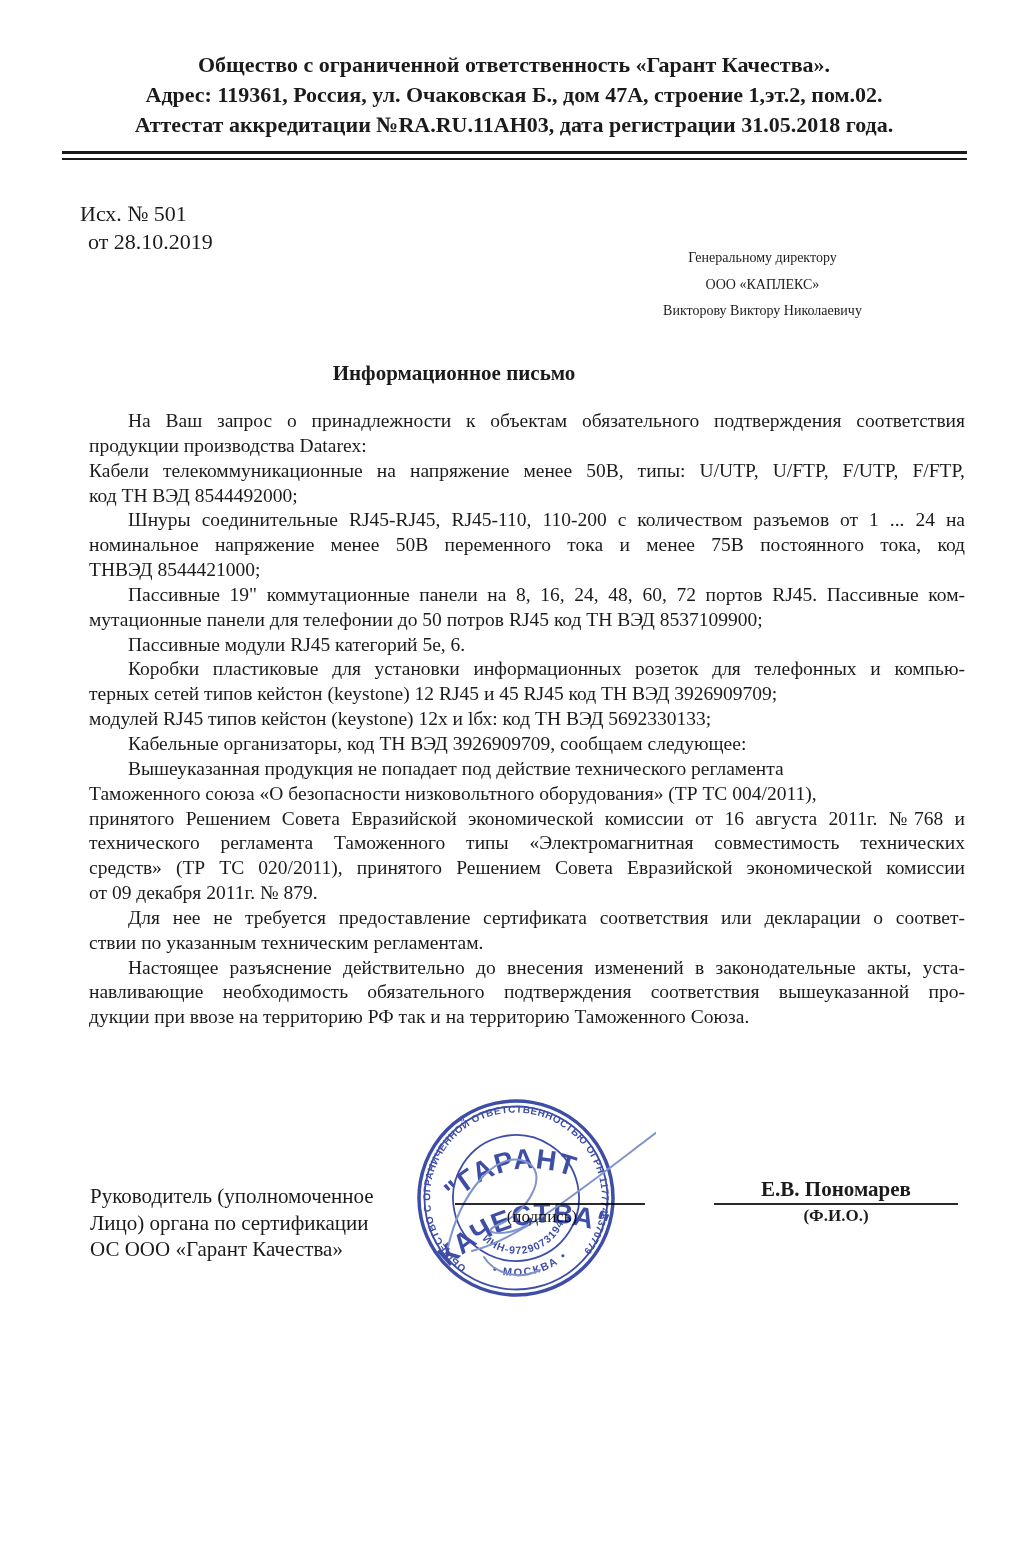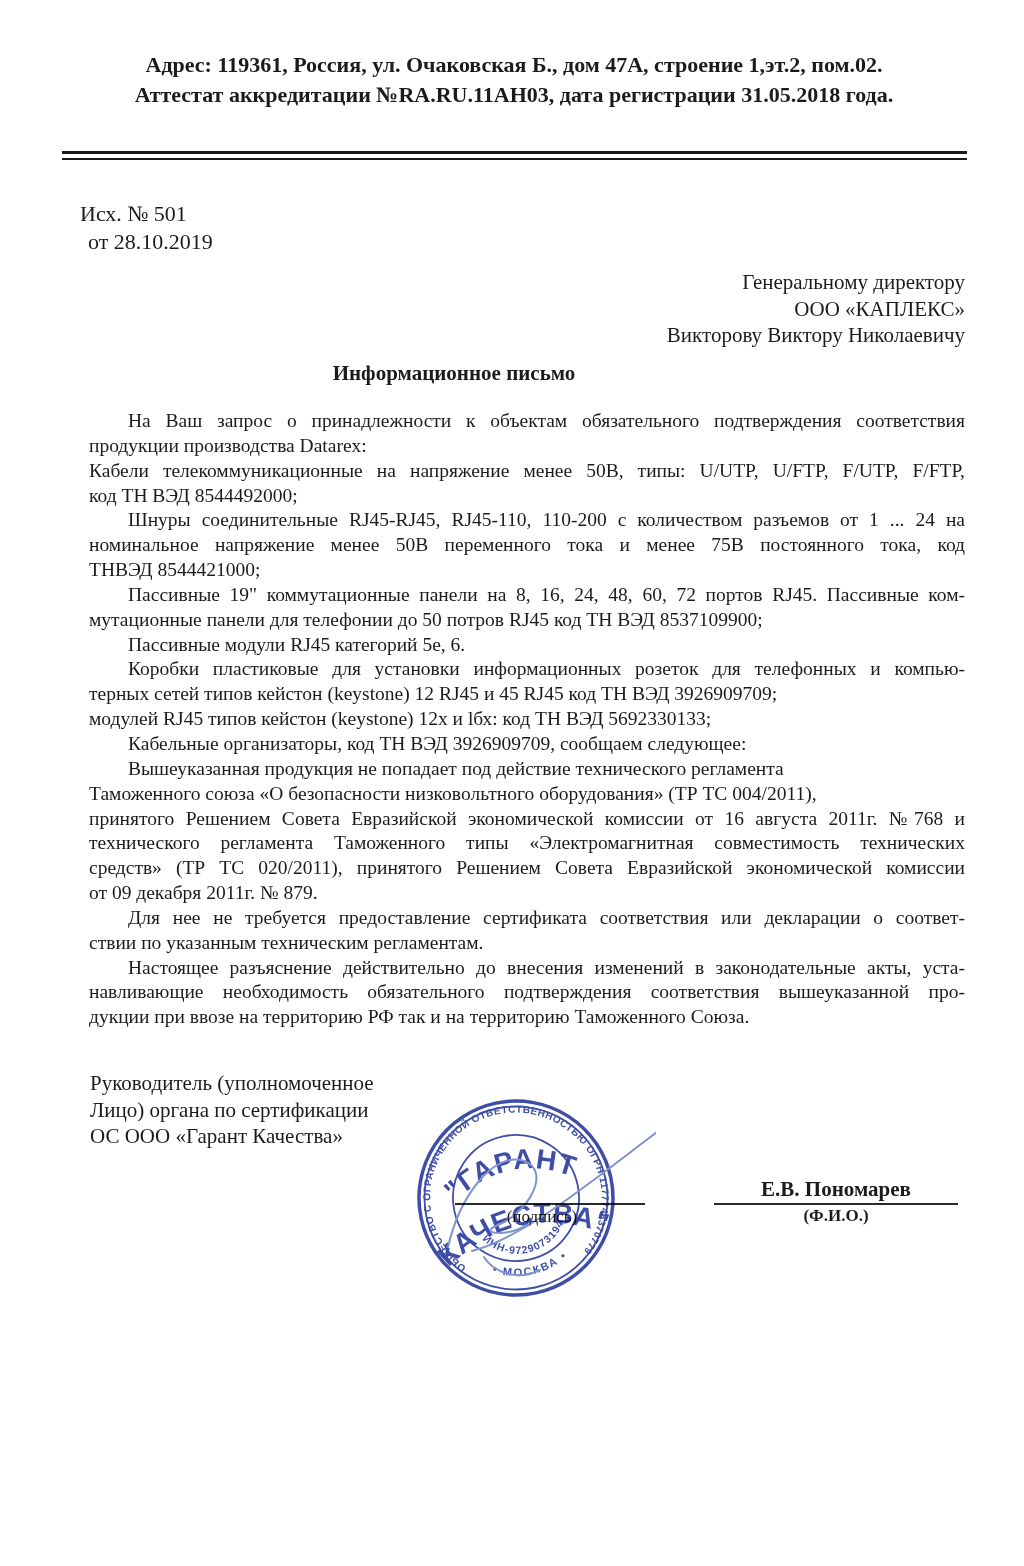--- a/index.html
+++ b/index.html
@@ -21,40 +21,40 @@
   }
   .rule {
     top:151px; left:62px; width:905px; height:4px;
     border-top:3px solid #1a1a1a;
     border-bottom:2px solid #1a1a1a;
   }
   .ref { top:200px; left:80px; font-size:22px; line-height:28px; white-space:nowrap; }
   .ref .ref-date { margin-left:8px; }
 
   .addressee {
-    top:269px; left:560px; width:405px;
-    text-align:right; font-size:21px; line-height:26.5px;
+    top:245px; left:560px; width:405px;
+    text-align:center; font-size:14px; line-height:26.5px;
     white-space:nowrap;
   }
 
   .doc-title {
     top:361px; left:0; width:908px;
     text-align:center; font-weight:bold; font-size:21px;
   }
 
   .body-text {
     top:409px; left:89px; width:876px;
     font-size:19.5px; line-height:24.85px;
   }
   .bline { height:24.85px; overflow:hidden; text-align:left; }
   .bline.just { text-align:justify; text-align-last:justify; }
   .bline.ind  { padding-left:39px; }
 
   .footer-left {
-    top:1070px; left:90px;
+    top:1183px; left:90px;
     font-size:21px; line-height:26.5px; white-space:nowrap;
   }
 
   .sig-line {
     top:1203px; left:455px; width:190px; height:0;
     border-top:2px solid #2a2a2a;
   }
   .sig-caption {
     top:1207px; left:486px; width:112px;
     text-align:center; font-size:17px;
@@ -67,20 +67,21 @@
   }
   .name-caption { font-size:17px; line-height:22px; }
 
   .stamp-svg { top:1075px; left:376px; mix-blend-mode:multiply; pointer-events:none; }
   .stamp-text { font-family:"Liberation Sans", sans-serif; font-weight:bold; }
 </style>
 </head>
 <body>
 
 <header class="abs letterhead">
+  <div>Общество с ограниченной ответственность «Гарант Качества».</div>
   <div>Адрес: 119361, Россия, ул. Очаковская Б., дом 47А, строение 1,эт.2, пом.02.</div>
   <div>Аттестат аккредитации №RA.RU.11АН03, дата регистрации 31.05.2018 года.</div>
 </header>
 
 <div class="abs rule"></div>
 
 <div class="abs ref">
   <div>Исх. № 501</div>
   <div class="ref-date">от 28.10.2019</div>
 </div>

